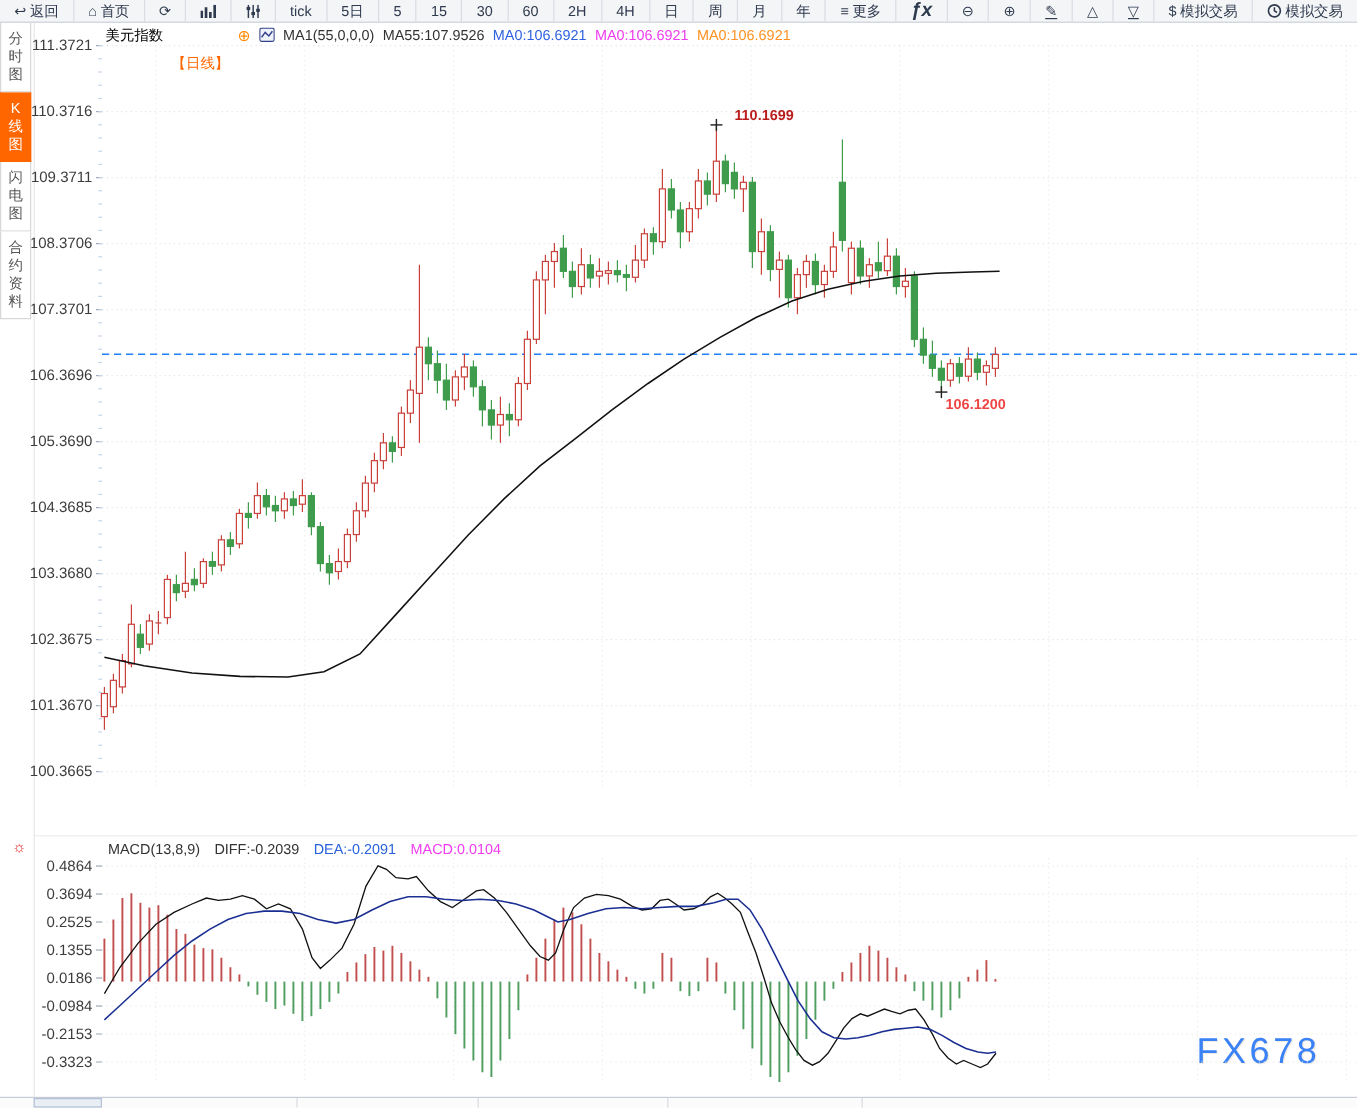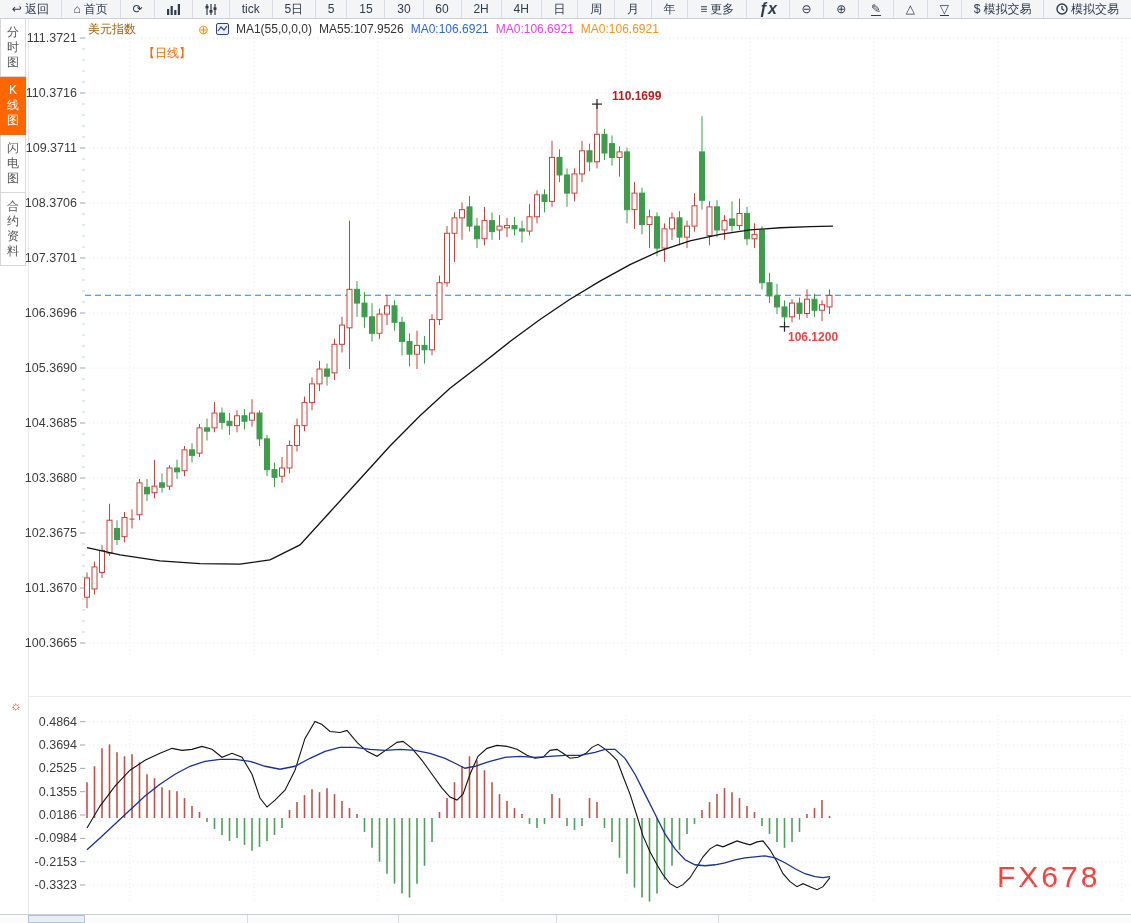--- a/index.html
+++ b/index.html
@@ -40,21 +40,21 @@
     align-items:center;gap:12px;font-size:12px;color:#333;z-index:20;white-space:nowrap;}
   #macd-gear{position:absolute;left:10px;top:699px;font-size:13px;color:#e03131;
     z-index:20;cursor:pointer;line-height:1;}
 
   
   .anno{position:absolute;font-size:12px;font-weight:bold;z-index:15;white-space:nowrap;}
   #anno-high{left:612px;top:89px;color:#b91c1c;}
   #anno-low{left:788px;top:330px;color:#ef4444;}
 
   
-  #watermark{position:absolute;left:997px;top:860px;font-size:30px;color:#ef4444;
+  #watermark{position:absolute;left:997px;top:860px;font-size:30px;color:#3b82f6;
     letter-spacing:3px;z-index:5;text-shadow:1px 1px 0 #f0ece4;}
 
   
   #chart-svg{position:absolute;left:0;top:0;z-index:10;}
 
   
   #bottombar{position:absolute;left:0;top:914px;width:1131px;height:9px;
     background:#fbfbfc;border-top:1px solid #c9ced6;box-sizing:border-box;z-index:20;}
   #bb-handle{position:absolute;left:28px;top:0;width:57px;height:8px;
     background:#e9eef5;border:1px solid #b3c1d6;box-sizing:border-box;}
@@ -178,21 +178,21 @@
     </div>
 
   <div id="side">
       <div class="side-tab">分<br>时<br>图</div>
       <div class="side-tab active">K<br>线<br>图</div>
       <div class="side-tab">闪<br>电<br>图</div>
       <div class="side-tab">合<br>约<br>资<br>料</div>
     </div>
 
   <div id="title-row">
-    <span style="color:#a16207;">美元指数</span>
+    <span style="color:#000000;">美元指数</span>
     <span class="t-orange">【日线】</span>
     <span class="t-plus">⊕</span>
     <span class="mini-chart-ico">
       <svg width="13" height="12" viewBox="0 0 13 12">
           <rect x="0.5" y="0.5" width="12" height="11" rx="1.5" fill="#eef2fb" stroke="#33418a"></rect>
           <polyline points="2,8 5,4 8,7 11,3" fill="none" stroke="#33418a" stroke-width="1.2"></polyline>
         </svg>
     </span>
     <span>MA1(55,0,0,0)</span>
     <span>MA55:107.9526</span>
@@ -643,20 +643,26 @@
       <line x1="822" y1="818" x2="822" y2="800.09" stroke="#c0504d" stroke-width="1.6"></line>
       <line x1="829.5" y1="818" x2="829.5" y2="815.9304" stroke="#c0504d" stroke-width="1.6"></line>
       <polyline points="87,827.95 100,806.06 115,786.16 130,770.24 145,760.29 160,753.325 172,748.35 182,750.34 192,749.345 202,746.36 212,749.345 222,757.305 232,753.325 242,757.305 252,774.22 260,798.1 267,807.055 275,800.09 285,790.14 295,770.24 305,738.4 315,721.485 322,724.47 330,731.435 340,732.4300000000001 347,730.44 357,742.38 367,751.335 377,756.31 387,749.345 397,742.38 403,741.385 412,748.35 422,760.29 432,774.22 442,788.15 450,797.105 457,800.09 463,794.12 470,774.22 478,756.31 487,748.35 497,745.365 507,746.36 517,749.345 527,755.315 535,758.3 543,757.305 550,750.34 557,749.345 563,753.325 570,758.3 578,757.305 586,753.325 592,747.355 598,744.37 604,748.35 610,753.325 617,760.29 623,776.21 630,794.12 637,816.01 643,835.91 650,851.83 657,864.765 663,874.715 670,883.67 677,887.65 683,884.665 690,877.7 697,866.755 703,856.805 710,848.845 717,844.865 723,846.855 730,843.87 737,840.885 743,842.875 750,844.865 757,841.88 763,840.885 770,849.84 777,861.78 783,873.72 790,881.68 797,886.655 803,883.67 810,886.655 817,889.64 823,886.655 830,877.7" fill="none" stroke="#111111" stroke-width="1.1"></polyline>
       <polyline points="87,849.84 100,837.9 115,823.97 130,810.04 145,796.11 160,784.17 175,774.22 190,766.26 205,761.285 220,759.295 235,759.295 250,761.285 265,766.26 280,769.245 295,766.26 310,758.3 325,751.335 340,747.355 355,747.355 370,749.345 385,750.34 400,749.345 415,750.34 430,753.325 445,758.3 455,763.275 465,768.25 475,766.26 490,761.285 505,757.305 520,756.31 535,757.305 550,756.31 565,755.315 580,755.315 595,752.33 605,749.345 615,749.345 625,758.3 635,774.22 645,794.12 655,814.02 665,833.92 675,848.845 685,859.79 695,864.765 705,865.76 715,864.765 725,862.775 735,859.79 745,857.8 755,856.805 765,855.81 775,857.8 785,862.775 795,868.745 805,873.72 815,876.705 823,877.7 830,876.705" fill="none" stroke="#1b2f93" stroke-width="1.3"></polyline>
     </svg>
 
   <div class="anno" id="anno-high">110.1699</div>
   <div class="anno" id="anno-low">106.1200</div>
 
   <div id="macd-gear">☼</div>
+  <div id="macd-row">
+    <span style="color:#333;">MACD(13,8,9)</span>
+    <span style="color:#333;">DIFF:-0.2039</span>
+    <span style="color:#2962d9;">DEA:-0.2091</span>
+    <span style="color:#ef3cef;">MACD:0.0104</span>
+  </div>
 
   <div id="watermark">FX678</div>
 
   <div id="paneline"></div>
   <div id="axisline"></div>
 
   <div id="bottombar">
     <div id="bb-handle"></div>
     <div class="bb-div" style="left:247px"></div>
     <div class="bb-div" style="left:398px"></div>

